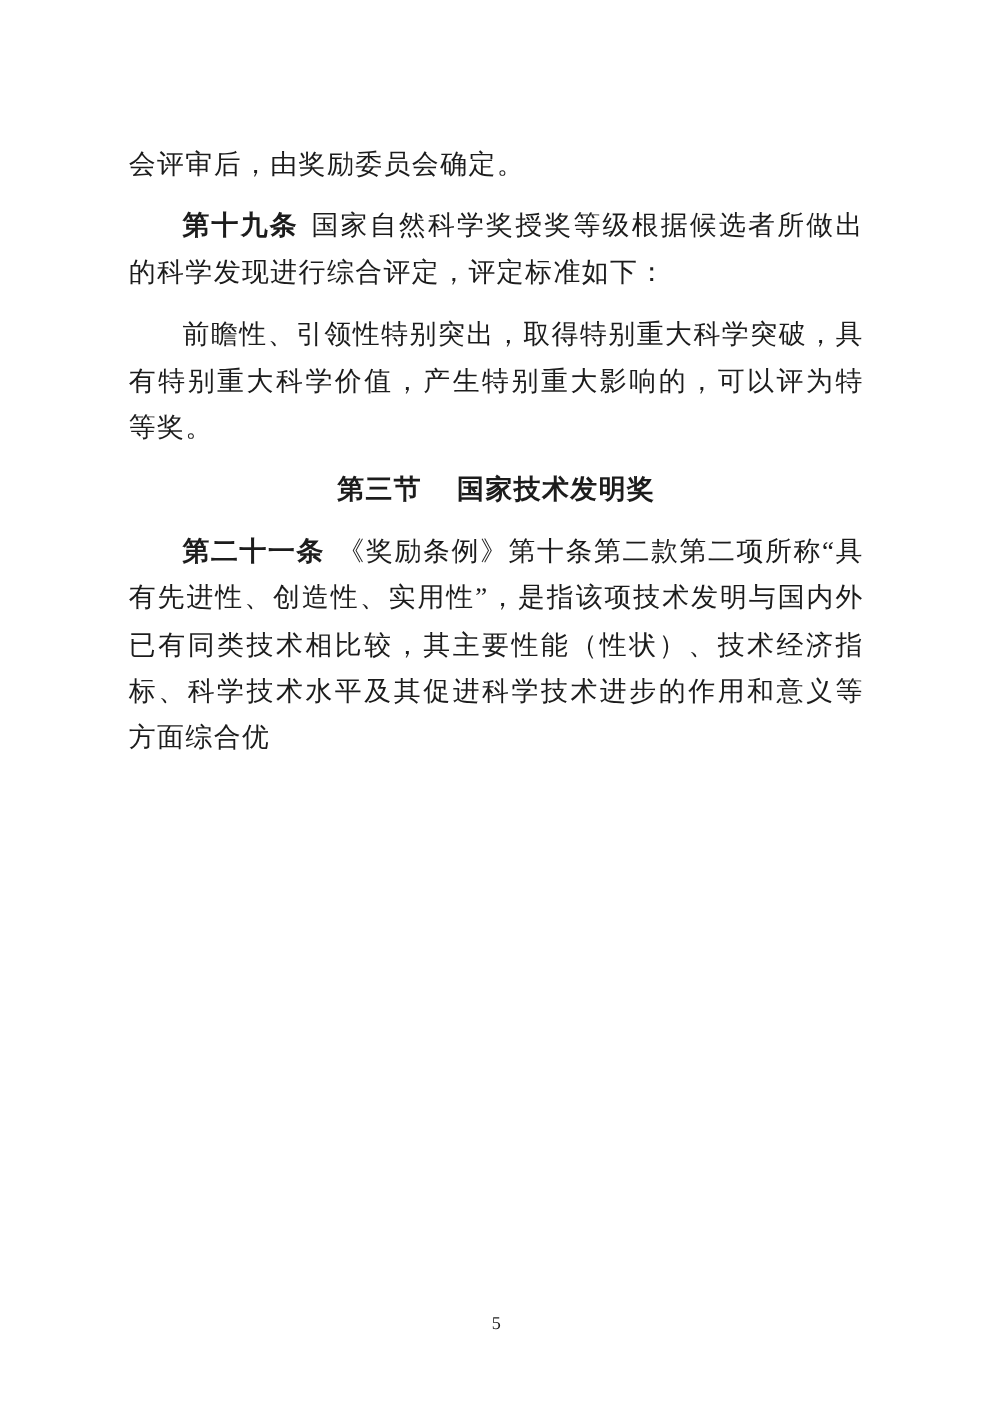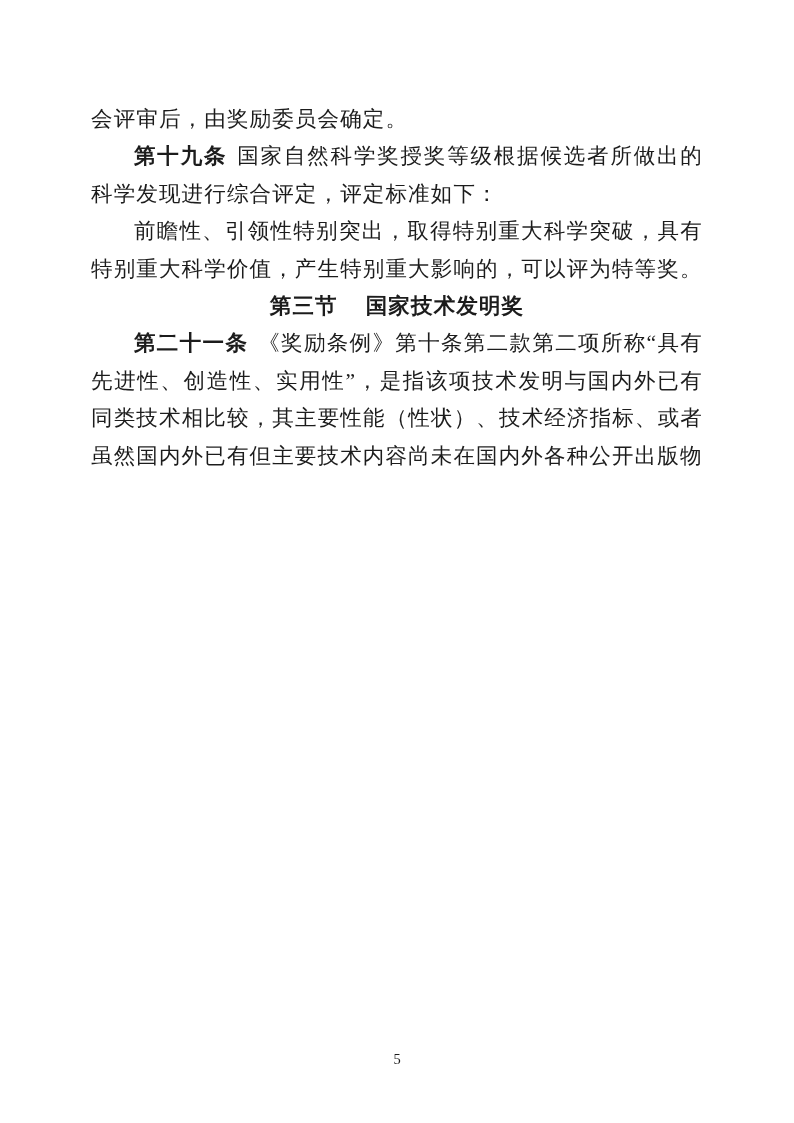--- a/index.html
+++ b/index.html
@@ -20,21 +20,21 @@
     position: absolute;
     left: 91px;
     top: 101px;
     width: 612px;
     font-size: 21.5px;
     line-height: 37.4px;
     letter-spacing: 1.15px;
     text-align: justify;
   }
   .para {
-    margin: 0;
+    margin: 12px;
     padding: 0;
   }
   .para.indent {
     text-indent: 43px;
     font-family: Liberation Serif, serif;
   }
   .head {
     font-weight: bold;
     margin-right: 10px;
   }
@@ -72,18 +72,18 @@
 
     <p class="para indent"><span class="head">第十九条</span><span>国家自然科学奖授奖等级根据候选者所做出的科学发现进行综合评定，评定标准如下：</span></p>
 
 
 
     <p class="para indent"><span>前瞻性、引领性特别突出，取得特别重大科学突破，具有特别重大科学价值，产生特别重大影响的，可以评为特等奖。</span></p>
 
     <h2 class="section-heading"><span class="sec-num">第三节</span><span>国家技术发明奖</span></h2>
 
 
-    <p class="para indent"><span class="head">第二十一条</span><span>《奖励条例》第十条第二款第二项所称“具有先进性、创造性、实用性”，是指该项技术发明与国内外已有同类技术相比较，其主要性能（性状）、技术经济指标、或者虽然国内外已有但主要技术内容尚未在国内外各种公开出版物</span></p>
+    <p class="para indent"><span class="head">第二十一条</span><span>《奖励条例》第十条第二款第二项所称“具有先进性、创造性、实用性”，是指该项技术发明与国内外已有同类技术相比较，其主要性能（性状）、技术经济指标、科学技术水平及其促进科学技术进步的作用和意义等方面综合优</span></p>
 
   </div>
 
   <div class="footer"><span>5</span></div>
 </div>
 
 </body></html>

